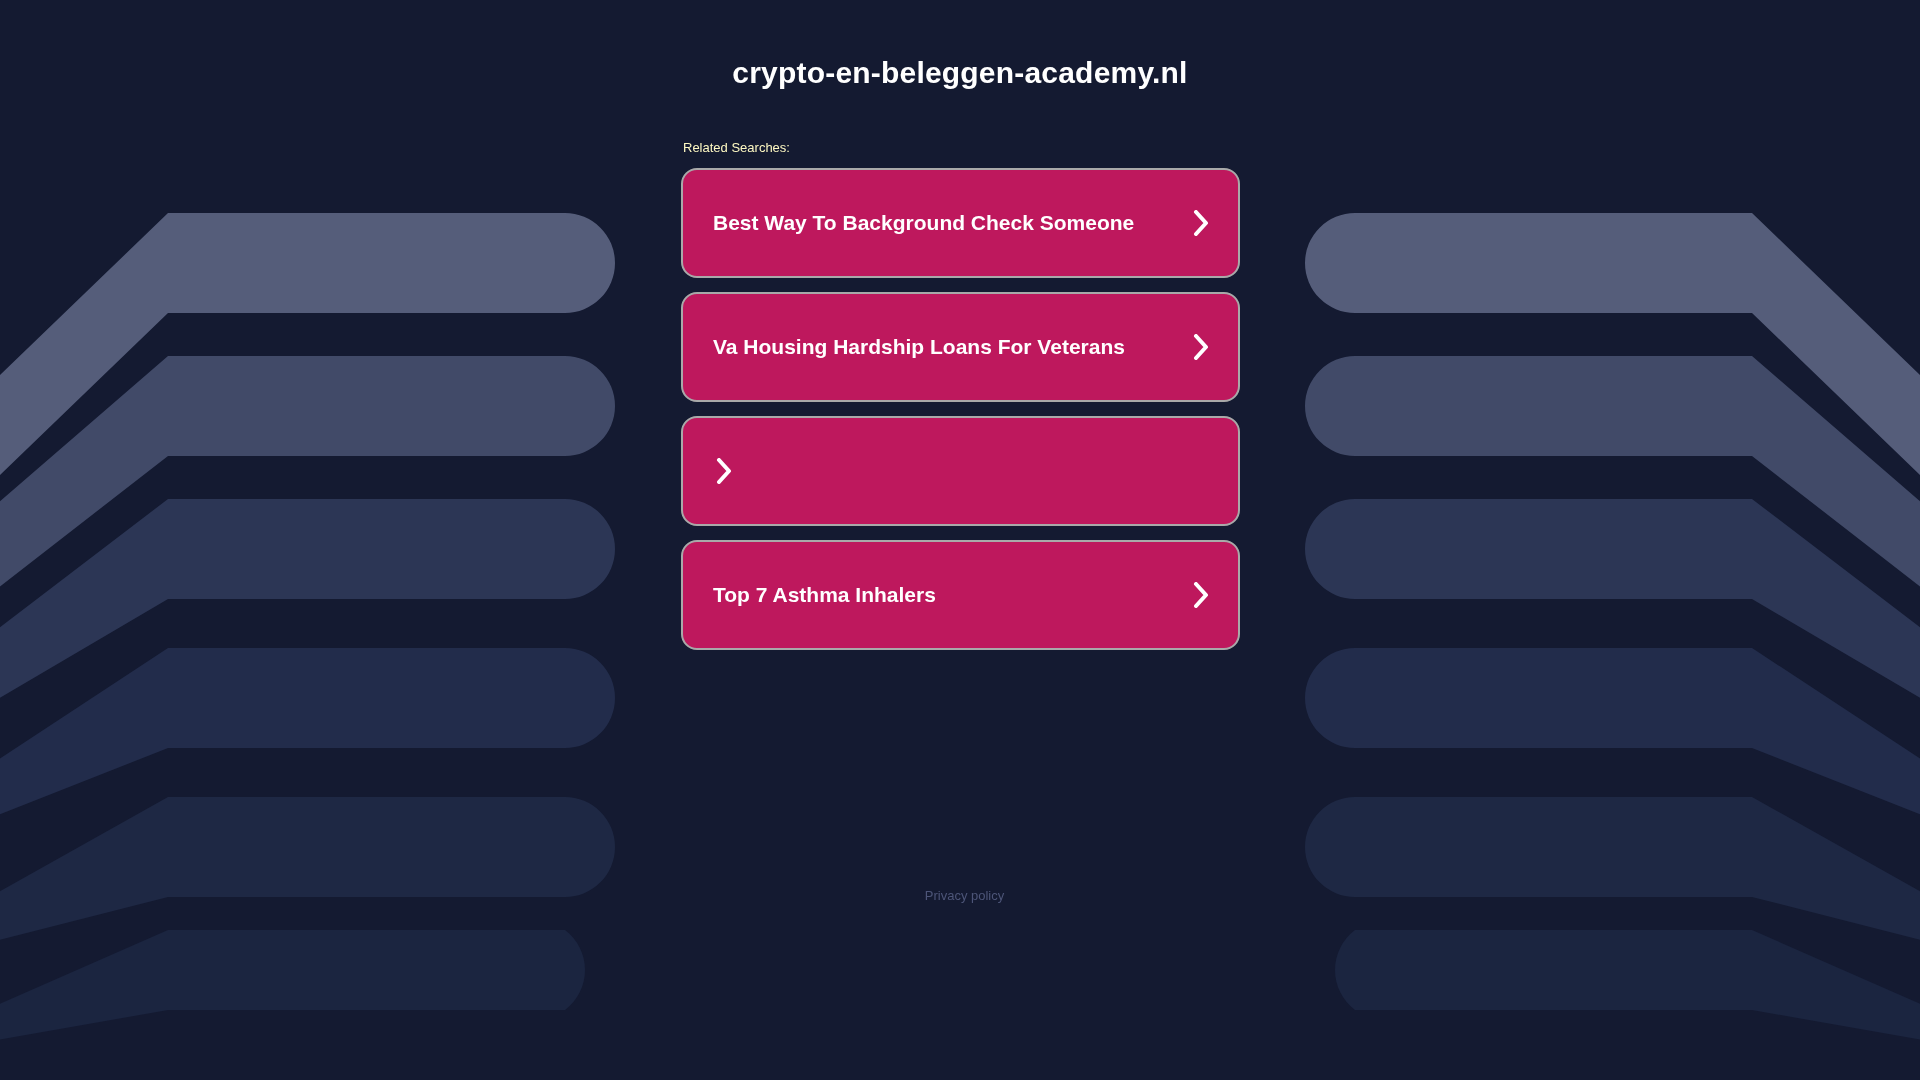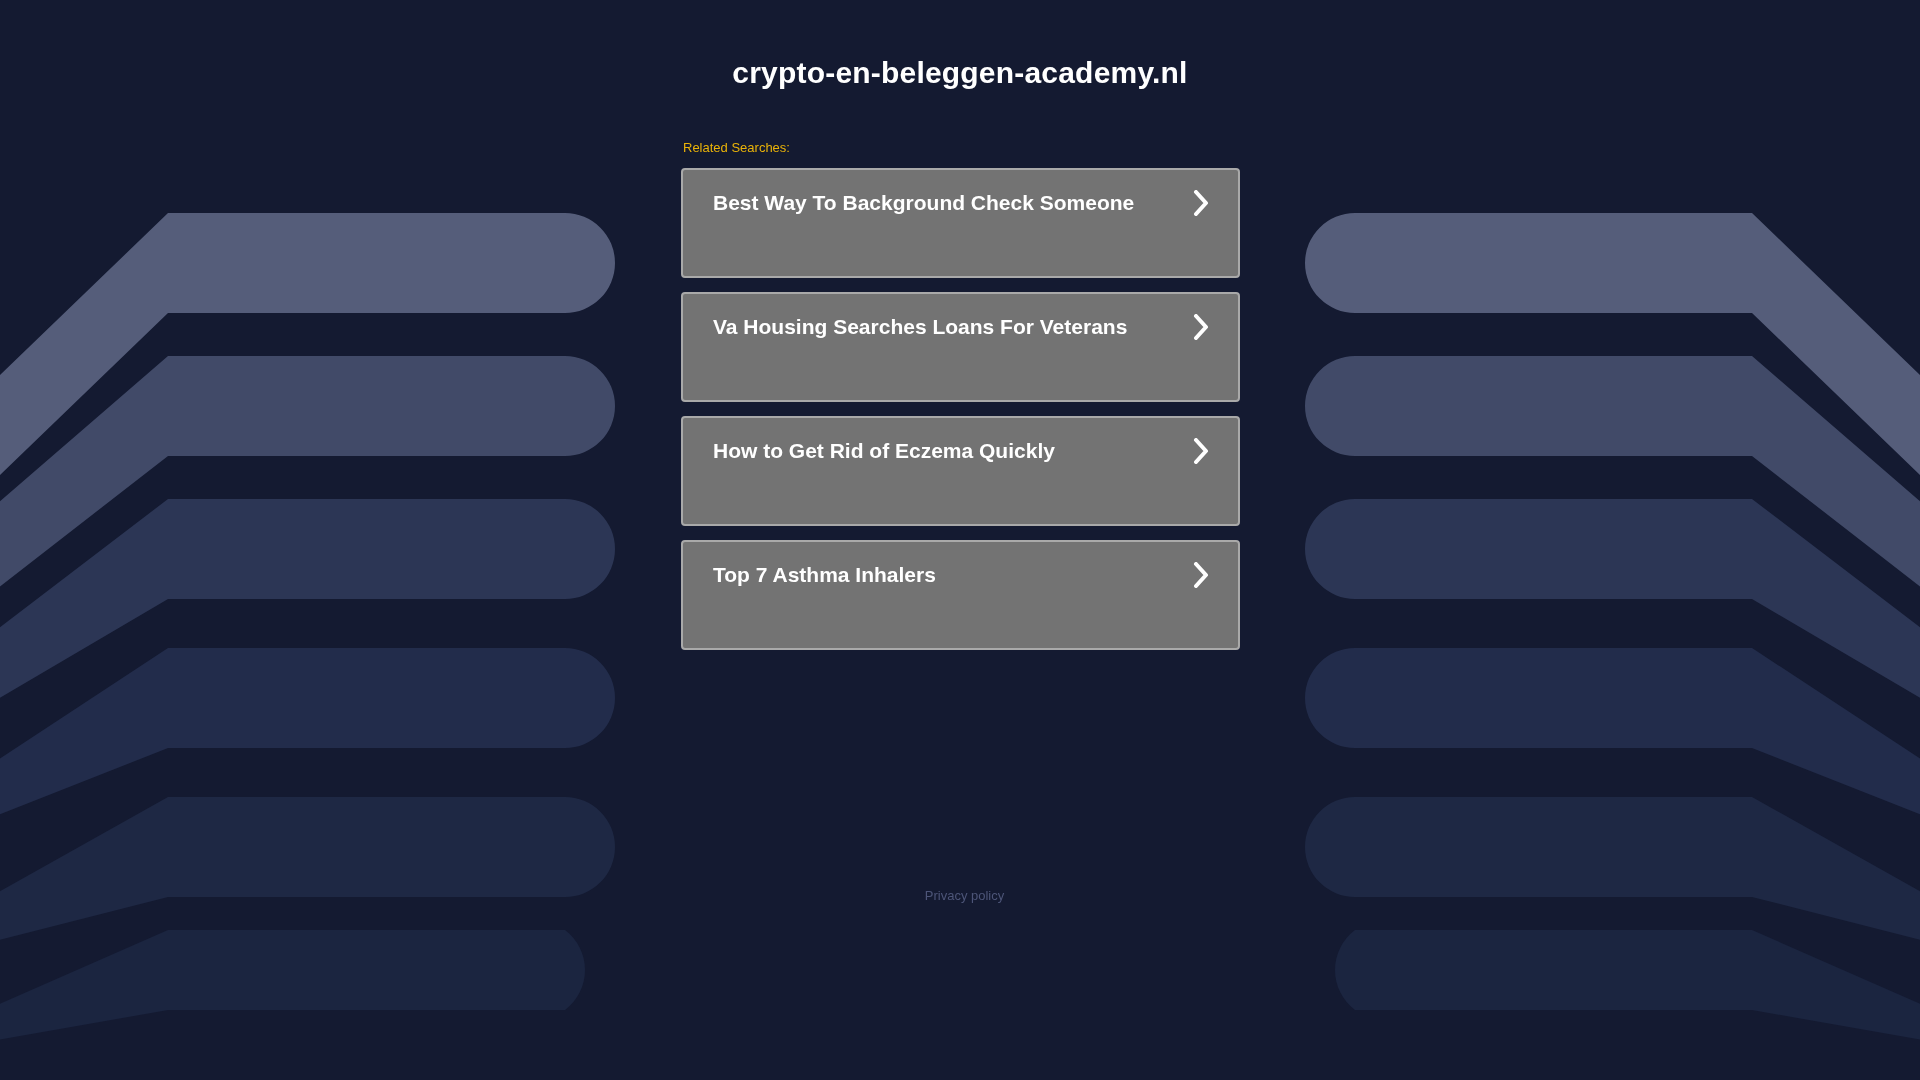--- a/index.html
+++ b/index.html
@@ -53,41 +53,42 @@
   }
 
   .center-col {
     position: absolute;
     left: 681px;
     top: 140px;
     width: 559px;
   }
 
   .related-label {
-    color: #eab308;
+    color: #fef9c3;
     font-size: 13px;
     margin: 0 0 12px 2px;
     line-height: 16px;
   }
 
   .card-list {
     display: flex;
     flex-direction: column;
     gap: 14px;
   }
 
   .card {
     position: relative;
     box-sizing: border-box;
     width: 559px;
     min-height: 110px;
-    background: #737373;
+    background: #be185d;
     border: 2px solid #a9a9a9;
-    border-radius: 4px;
+    border-radius: 16px;
     display: flex;
+    align-items: center;
     justify-content: space-between;
     padding: 18px 26px 18px 30px;
     cursor: pointer;
   }
 
   .card-title {
     color: #ffffff;
     font-size: 21px;
     font-weight: bold;
     line-height: 30px;
@@ -177,30 +178,29 @@
           <span class="card-title">Best Way To Background Check Someone</span>
           <span class="chevron">
             <svg width="16" height="26" viewBox="0 0 16 26" fill="none" xmlns="http://www.w3.org/2000/svg">
               <path d="M3 2 L13 13 L3 24" stroke="#ffffff" stroke-width="4" stroke-linecap="round" stroke-linejoin="round"></path>
             </svg>
           </span>
         </div>
 
 
         <div class="card">
-          <span class="card-title">Va Housing Searches Loans For Veterans</span>
-          <span class="chevron">
-            <svg width="16" height="26" viewBox="0 0 16 26" fill="none" xmlns="http://www.w3.org/2000/svg">
-              <path d="M3 2 L13 13 L3 24" stroke="#ffffff" stroke-width="4" stroke-linecap="round" stroke-linejoin="round"></path>
-            </svg>
-          </span>
-        </div>
-
-        <div class="card">
-          <span class="card-title">How to Get Rid of Eczema Quickly</span>
+          <span class="card-title">Va Housing Hardship Loans For Veterans</span>
+          <span class="chevron">
+            <svg width="16" height="26" viewBox="0 0 16 26" fill="none" xmlns="http://www.w3.org/2000/svg">
+              <path d="M3 2 L13 13 L3 24" stroke="#ffffff" stroke-width="4" stroke-linecap="round" stroke-linejoin="round"></path>
+            </svg>
+          </span>
+        </div>
+
+        <div class="card">
           <span class="chevron">
             <svg width="16" height="26" viewBox="0 0 16 26" fill="none" xmlns="http://www.w3.org/2000/svg">
               <path d="M3 2 L13 13 L3 24" stroke="#ffffff" stroke-width="4" stroke-linecap="round" stroke-linejoin="round"></path>
             </svg>
           </span>
         </div>
 
         <div class="card">
           <span class="card-title">Top 7 Asthma Inhalers</span>
           <span class="chevron">

